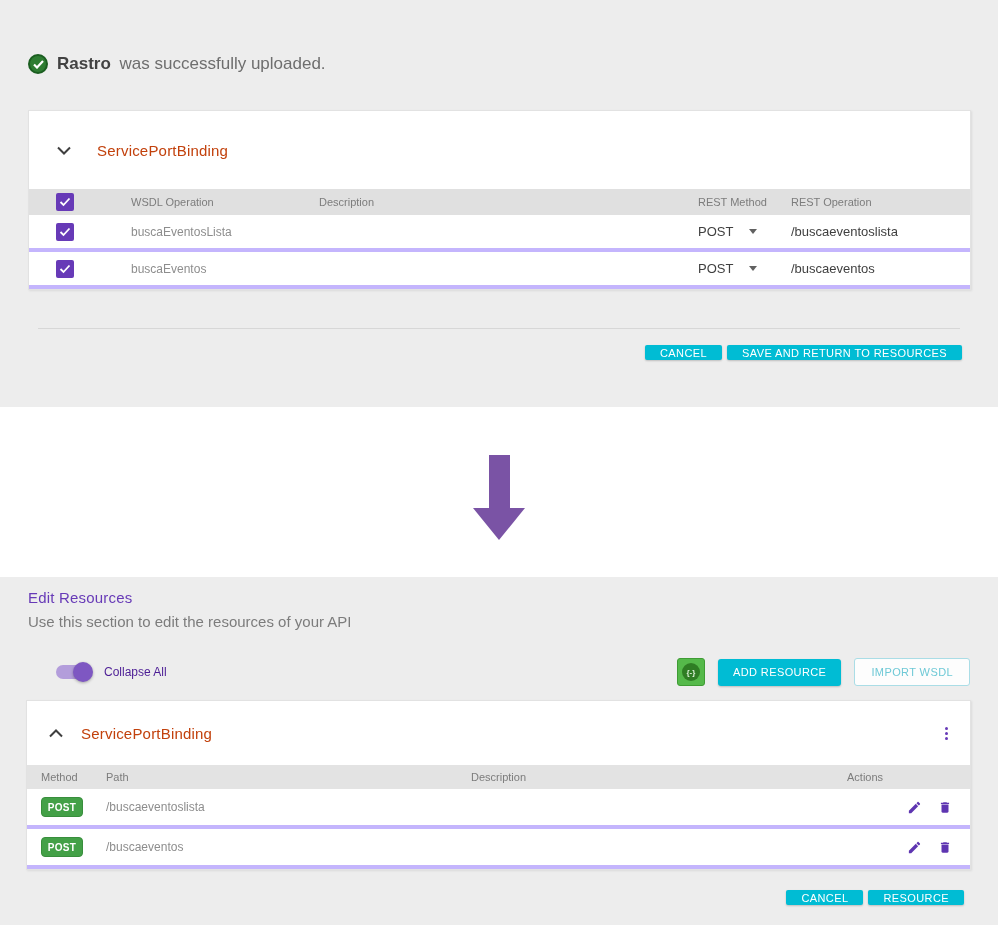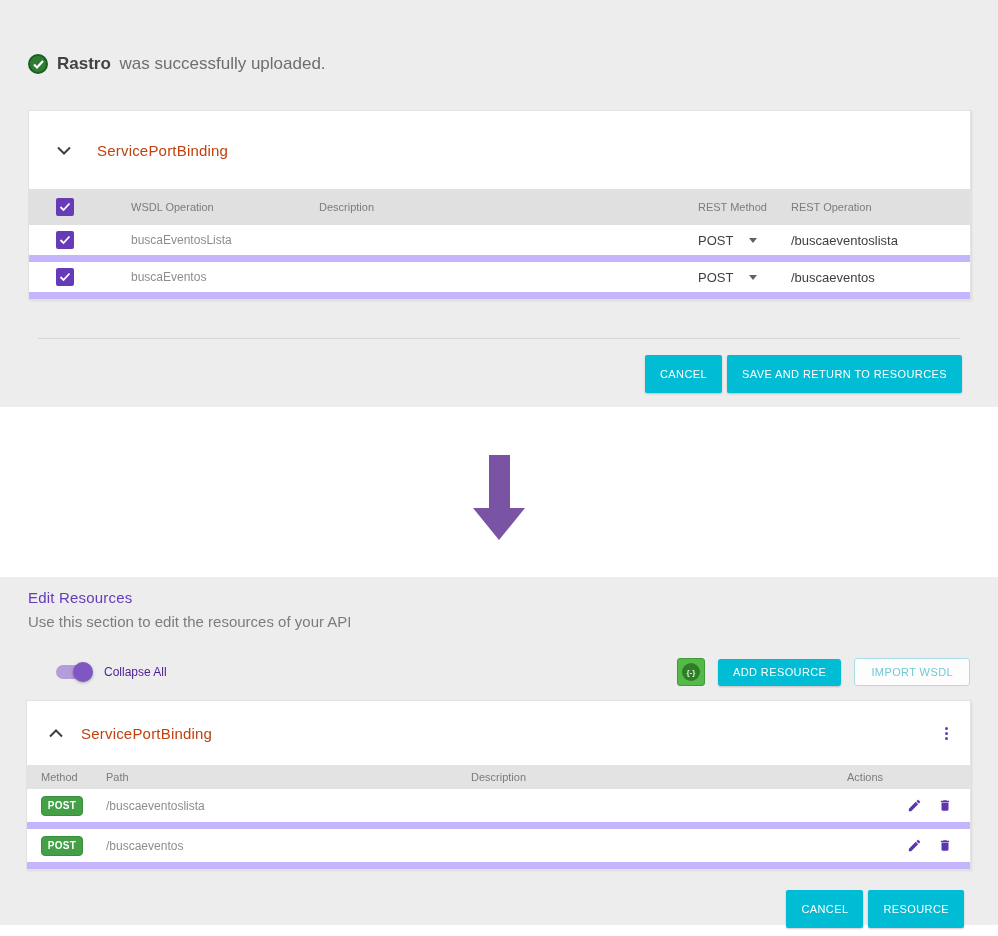--- a/index.html
+++ b/index.html
@@ -15,35 +15,35 @@
   .success-icon { width:20px; height:20px; border-radius:50%; background:#2e7d32; display:flex; align-items:center; justify-content:center; margin-right:9px; border:2px solid #1b5e20; }
   .success-text { font-size:17px; color:#6e6e6e; }
   .success-text b { color:#424242; font-weight:700; margin-right:4px; }
 
   .card { background:#fff; border:1px solid #e2e2e2; box-shadow:1px 1px 2px rgba(0,0,0,.08); }
   .card-top { margin-top:36px; width:943px; }
   .card-header { display:flex; align-items:center; height:78px; padding-left:28px; }
   .card-header .chev { margin-right:26px; cursor:pointer; display:flex; }
   .card-title { font-size:15px; color:#c2410c; letter-spacing:.2px; }
 
-  .thead { background:#e0e0e0; display:grid; align-items:center; height:36px; font-size:11px; color:#7c7c7c; }
-  .trow  { display:grid; align-items:center; height:37px; background:#fff; border-bottom:7px solid #c4b5fd; font-size:12px; }
+  .thead { background:#e0e0e0; display:grid; align-items:center; height:26px; font-size:11px; color:#7c7c7c; }
+  .trow  { display:grid; align-items:center; height:37px; background:#fff; border-bottom:4px solid #c4b5fd; font-size:12px; }
   .grid-top { grid-template-columns:74px 216px 379px 93px 181px; }
 
   .cb { width:18px; height:18px; border-radius:2px; background:#673ab7; display:flex; align-items:center; justify-content:center; margin-left:27px; cursor:pointer; }
   .cell-pad { padding-left:28px; }
   .op-name { color:#8d8d8d; }
   .rest-op { color:#3f3f3f; font-size:13px; }
   .select { display:flex; align-items:center; color:#3f3f3f; font-size:13px; cursor:pointer; }
   .caret { width:0; height:0; border-left:4px solid transparent; border-right:4px solid transparent; border-top:5px solid #616161; margin-left:16px; }
 
   .divider { height:1px; background:#d7d7d7; margin:38px 10px 0 10px; }
 
   .btn-row { display:flex; justify-content:flex-end; gap:5px; margin-top:16px; padding-right:8px; }
-  .btn { background:#00bcd4; color:#fff; border:none; height:38px; font-size:11px; font-weight:500; letter-spacing:.4px; padding:0 15px; border-radius:2px; cursor:pointer; box-shadow:0 1px 2px rgba(0,0,0,.2); font-family:"Liberation Sans", sans-serif; }
+  .btn { background:#00bcd4; color:#fff; border:none; height:15px; font-size:11px; font-weight:500; letter-spacing:.4px; padding:0 15px; border-radius:2px; cursor:pointer; box-shadow:0 1px 2px rgba(0,0,0,.2); font-family:"Liberation Sans", sans-serif; }
 
   .arrow-zone { height:170px; background:#fff; display:flex; flex-direction:column; align-items:center; padding-top:48px; }
   .arrow-shaft { width:21px; height:53px; background:#7a53a5; }
   .arrow-head { width:0; height:0; border-left:26px solid transparent; border-right:26px solid transparent; border-top:32px solid #7a53a5; }
 
   .edit-title { font-size:15px; color:#673ab7; letter-spacing:.2px; }
   .edit-sub { font-size:15px; color:#7c7c7c; margin-top:7px; }
 
   .controls { display:flex; align-items:center; margin-top:28px; }
   .toggle-wrap { display:flex; align-items:center; margin-left:28px; }

